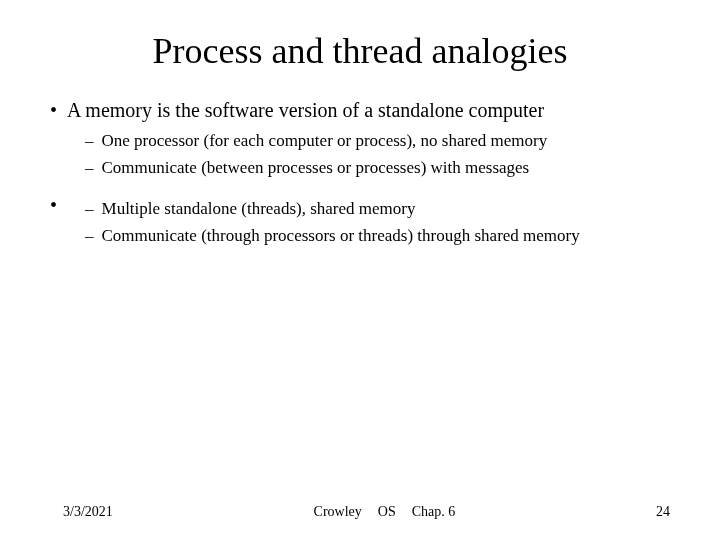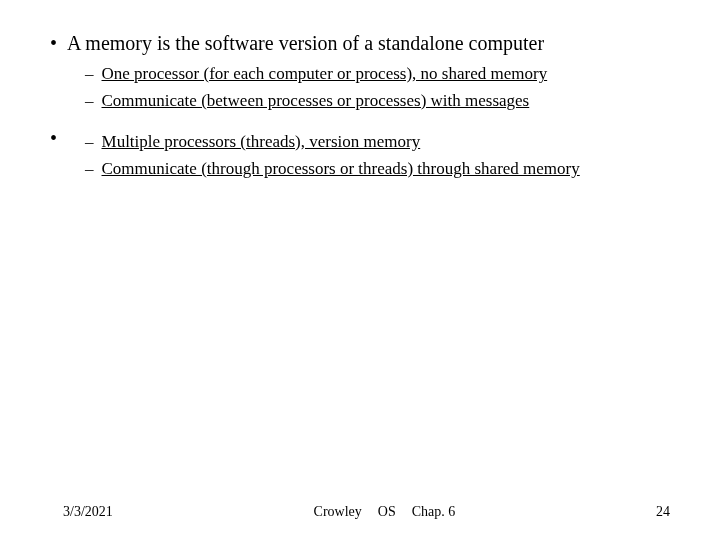--- a/index.html
+++ b/index.html
@@ -75,21 +75,20 @@
       display: flex;
       gap: 8px;
     }
 
     .sub-dash {
       flex-shrink: 0;
     }
 
     .sub-text {
       flex: 1;
-      text-decoration: underline;
     }
 
     .footer {
       display: flex;
       justify-content: space-between;
       align-items: center;
       padding-top: 10px;
       font-size: 14px;
       color: #000000;
       border-top: none;
@@ -100,20 +99,21 @@
     .footer-center {
       display: flex;
       gap: 16px;
       align-items: center;
     }
   </style>
 </head>
 <body>
 
 <div class="slide">
+  <h1 class="title">Process and thread analogies</h1>
 
   <div class="content">
 
     <div class="bullet-item">
       <span class="bullet-dot">•</span>
       <div class="bullet-text">
         <span>A memory is the software version of a standalone computer</span>
         <div class="sub-list">
           <div class="sub-item">
             <span class="sub-dash">–</span>
@@ -126,21 +126,21 @@
         </div>
       </div>
     </div>
 
     <div class="bullet-item">
       <span class="bullet-dot">•</span>
       <div class="bullet-text">
         <div class="sub-list">
           <div class="sub-item">
             <span class="sub-dash">–</span>
-            <span class="sub-text">Multiple processors (threads), version memory</span>
+            <span class="sub-text">Multiple standalone (threads), shared memory</span>
           </div>
           <div class="sub-item">
             <span class="sub-dash">–</span>
             <span class="sub-text">Communicate (through processors or threads) through shared memory</span>
           </div>
         </div>
       </div>
     </div>
 
   </div>

